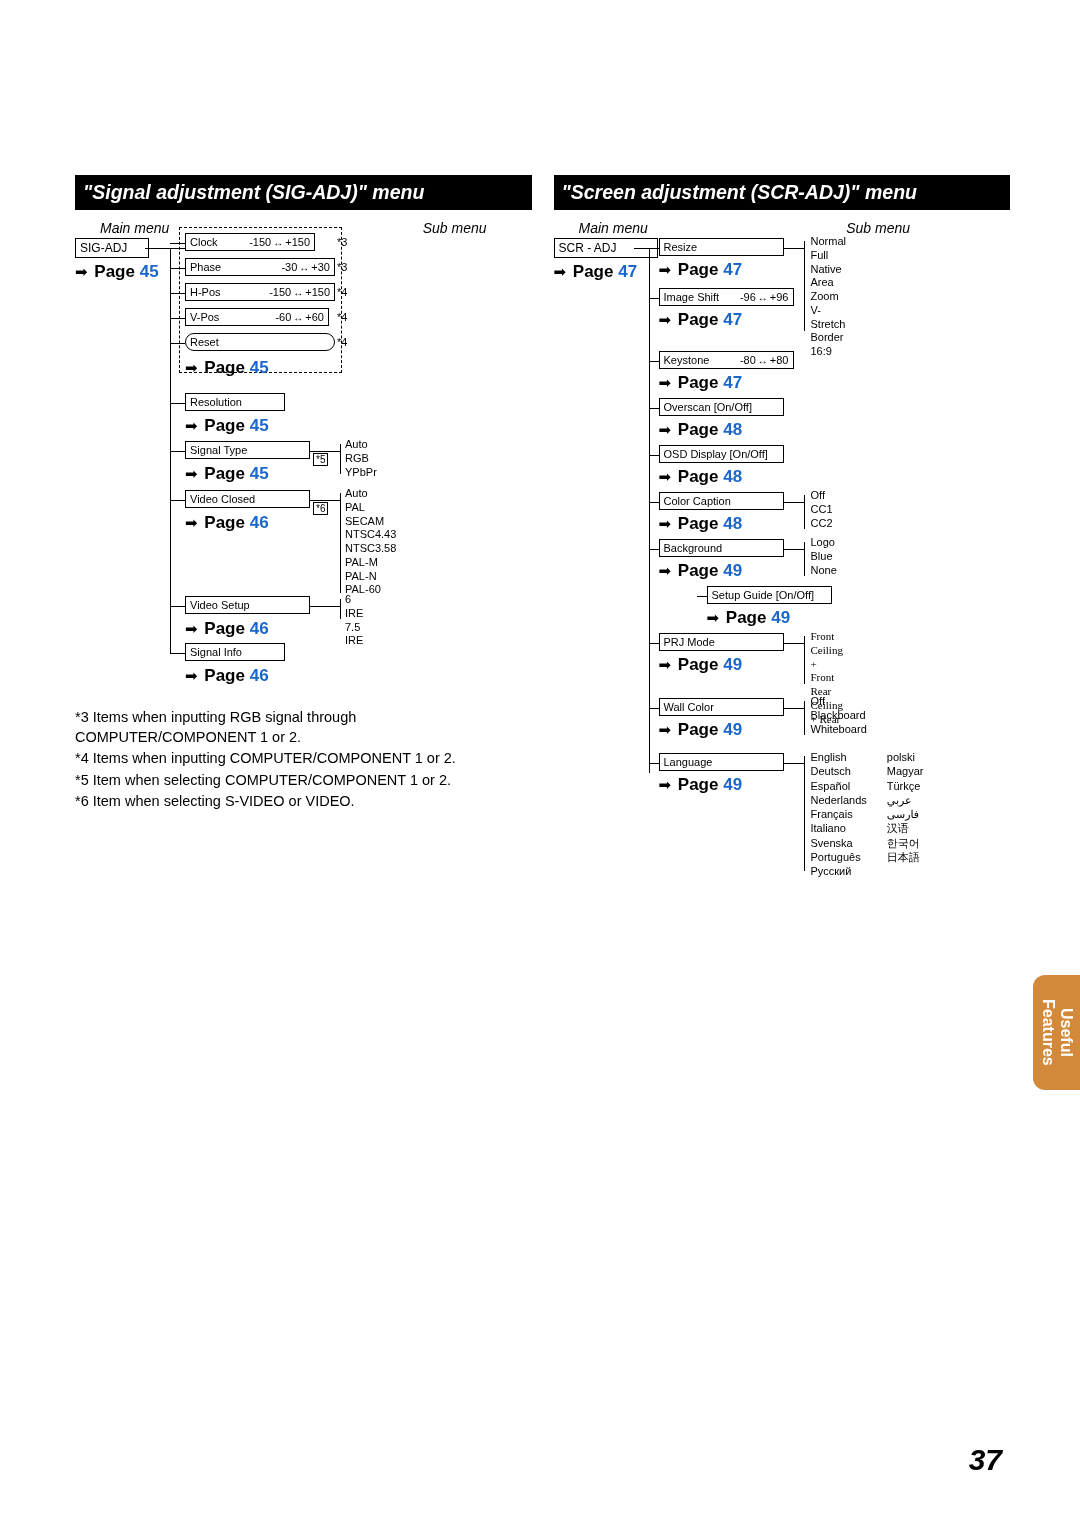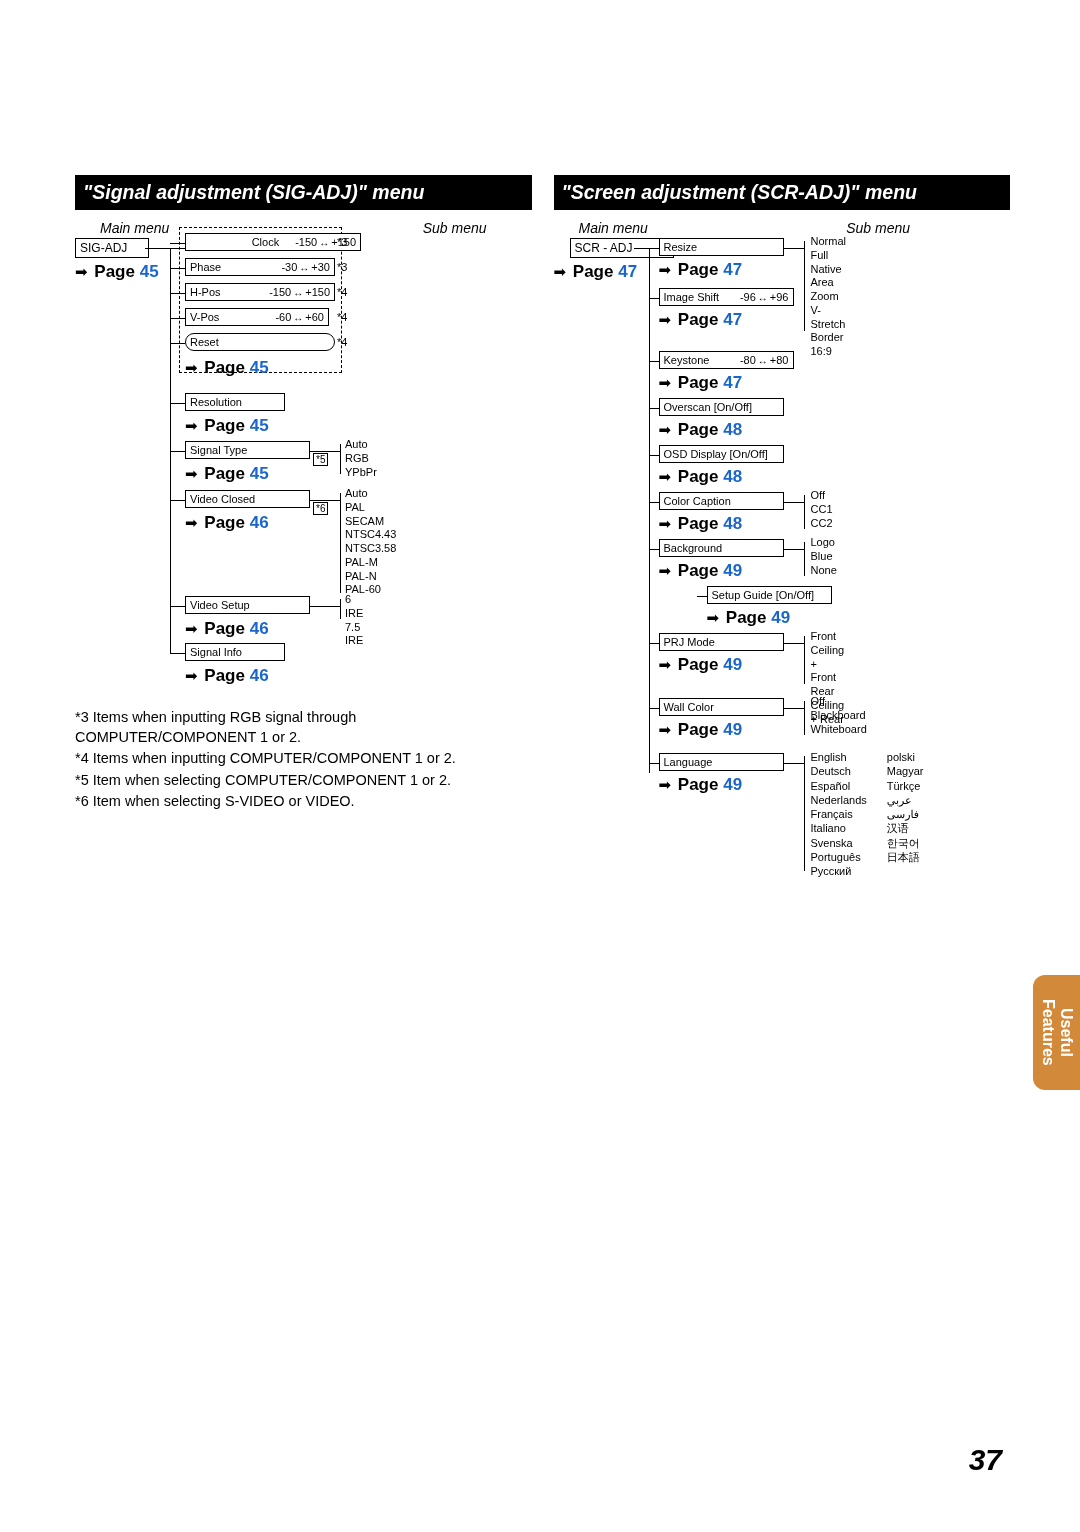--- a/index.html
+++ b/index.html
@@ -127,21 +127,21 @@
           <span class="num">45</span>
         </div>
 
         <div class="hline abs" style="left:70px; top:10px; width:40px;"></div>
         <div class="vline abs" style="left:95px; top:10px; height:395px;"></div>
 
         <div class="dashed-box" style="left:104px; top:-11px; width:163px; height:146px;"></div>
 
         <div class="abs" style="left:110px; top:-5px;">
           <div class="hline abs" style="left:-15px; top:10px; width:15px;"></div>
-          <div class="menu-item-box small box" style="width:176px; justify-content:flex-end;gap:16px;">
+          <div class="menu-item-box small box" style="width:130px; justify-content:space-between;gap:16px;">
             <span>Clock</span>
             <span class="range"><span>-150</span><span class="dbl-arrow">↔</span><span>+150</span></span>
           </div>
           <span class="abs note-mark" style="left:152px; top:3px;">*3</span>
         </div>
         <div class="abs" style="left:110px; top:20px;">
           <div class="hline abs" style="left:-15px; top:10px; width:15px;"></div>
           <div class="menu-item-box small box" style="width:150px; justify-content:space-between;">
             <span>Phase</span>
             <span class="range"><span>-30</span><span class="dbl-arrow">↔</span><span>+30</span></span>
@@ -252,21 +252,21 @@
       </div>
     </div>
 
     <div class="col">
       <div class="section-title">"Screen adjustment (SCR-ADJ)" menu</div>
       <div class="labels-row">
         <span class="lbl-main">Main menu</span>
         <span class="lbl-sub" style="margin-right:100px;">Sub menu</span>
       </div>
       <div class="tree-area" style="height:700px;">
-        <div class="abs menu-item-box box" style="left:16px; top:0; width:104px;">SCR - ADJ</div>
+        <div class="abs menu-item-box box" style="left:0; top:0; width:104px;">SCR - ADJ</div>
         <div class="abs page-ref arrow" style="left:0; top:24px;">
           <span>Page</span> <span class="num">47</span>
         </div>
         <div class="hline abs" style="left:80px; top:10px; width:22px;"></div>
 
         <div class="vline abs" style="left:95px; top:10px; height:525px;"></div>
 
         <div class="abs" style="left:105px; top:0;">
           <div class="hline abs" style="left:-10px; top:10px; width:10px;"></div>
           <div class="menu-item-box small box" style="width:125px;">Resize</div>
@@ -360,21 +360,21 @@
           <div class="abs page-ref arrow" style="left:0; top:22px;">
             <span>Page</span> <span class="num">49</span>
           </div>
         </div>
 
         <div class="abs" style="left:105px; top:395px;">
           <div class="hline abs" style="left:-10px; top:10px; width:10px;"></div>
           <div class="menu-item-box small box" style="width:125px;">PRJ Mode</div>
           <div class="hline abs" style="left:125px; top:10px; width:20px;"></div>
           <div class="vline abs" style="left:145px; top:3px; height:48px;"></div>
-          <div class="abs sub-list" style="left:152px; top:-3px;">
+          <div class="abs sub-list" style="left:152px; top:-3px;font-family:Liberation Serif, serif;">
             <div>Front</div>
             <div>Ceiling + Front</div>
             <div>Rear</div>
             <div>Ceiling + Rear</div>
           </div>
           <div class="abs page-ref arrow" style="left:0; top:22px;">
             <span>Page</span> <span class="num">49</span>
           </div>
         </div>
 

